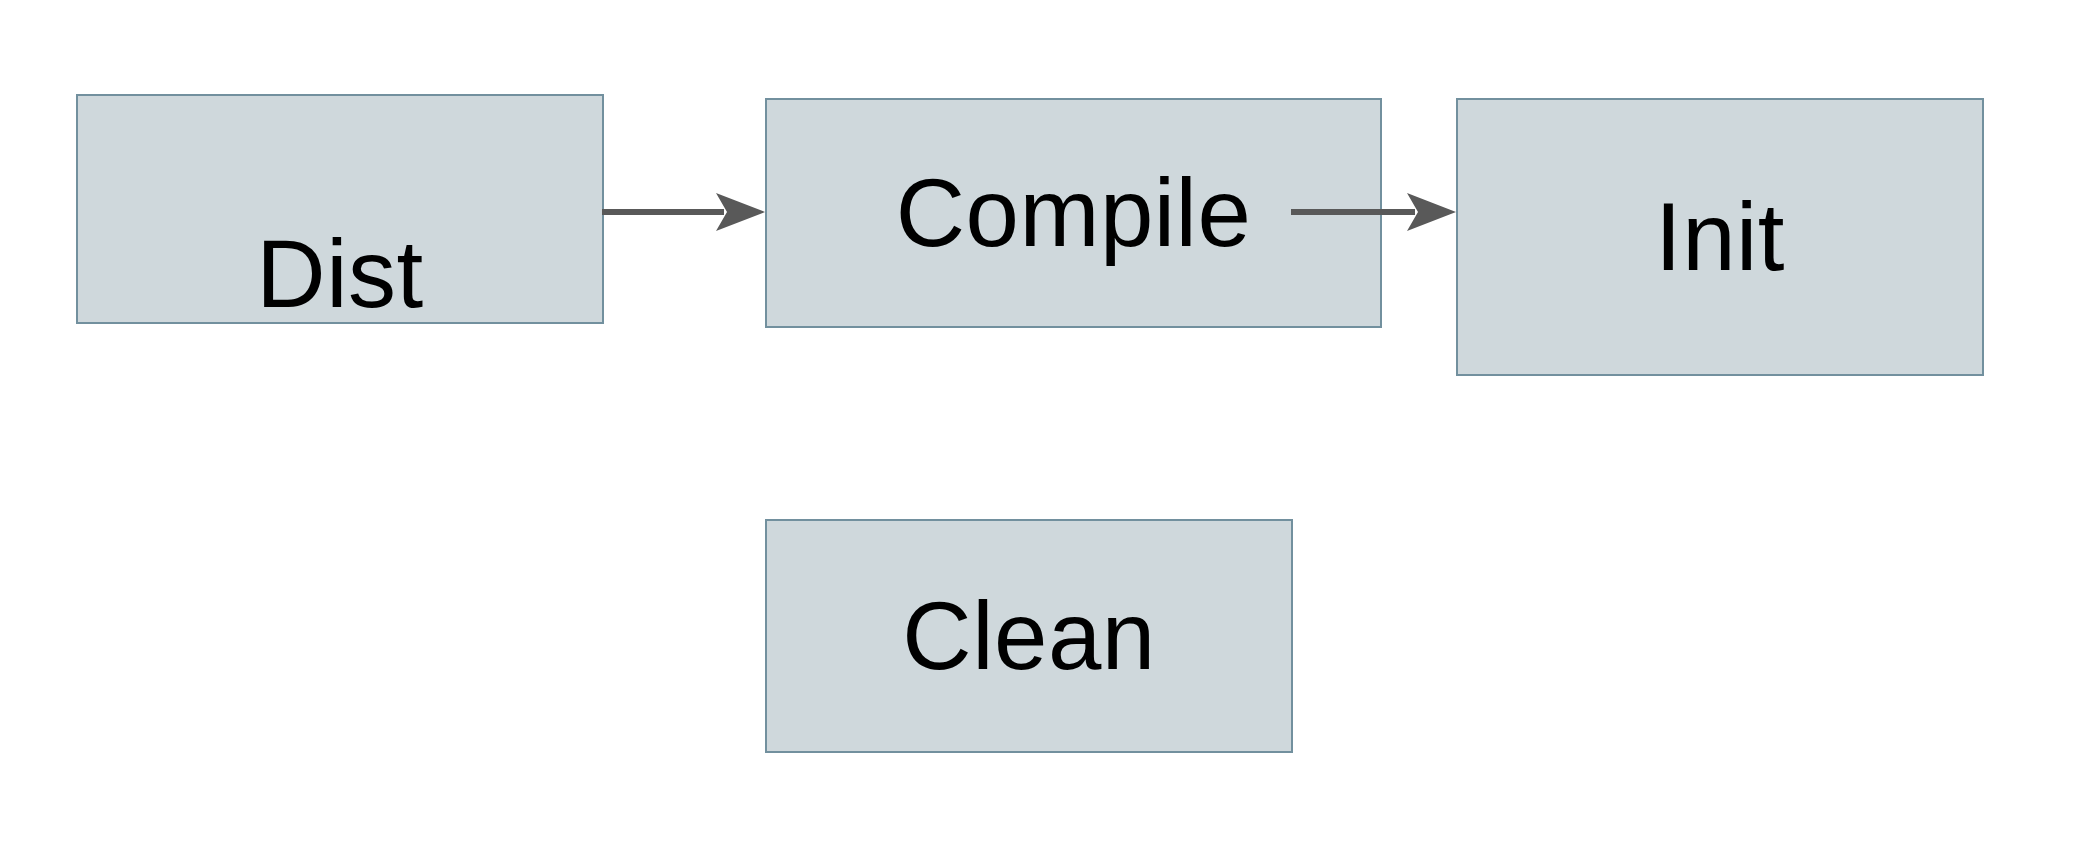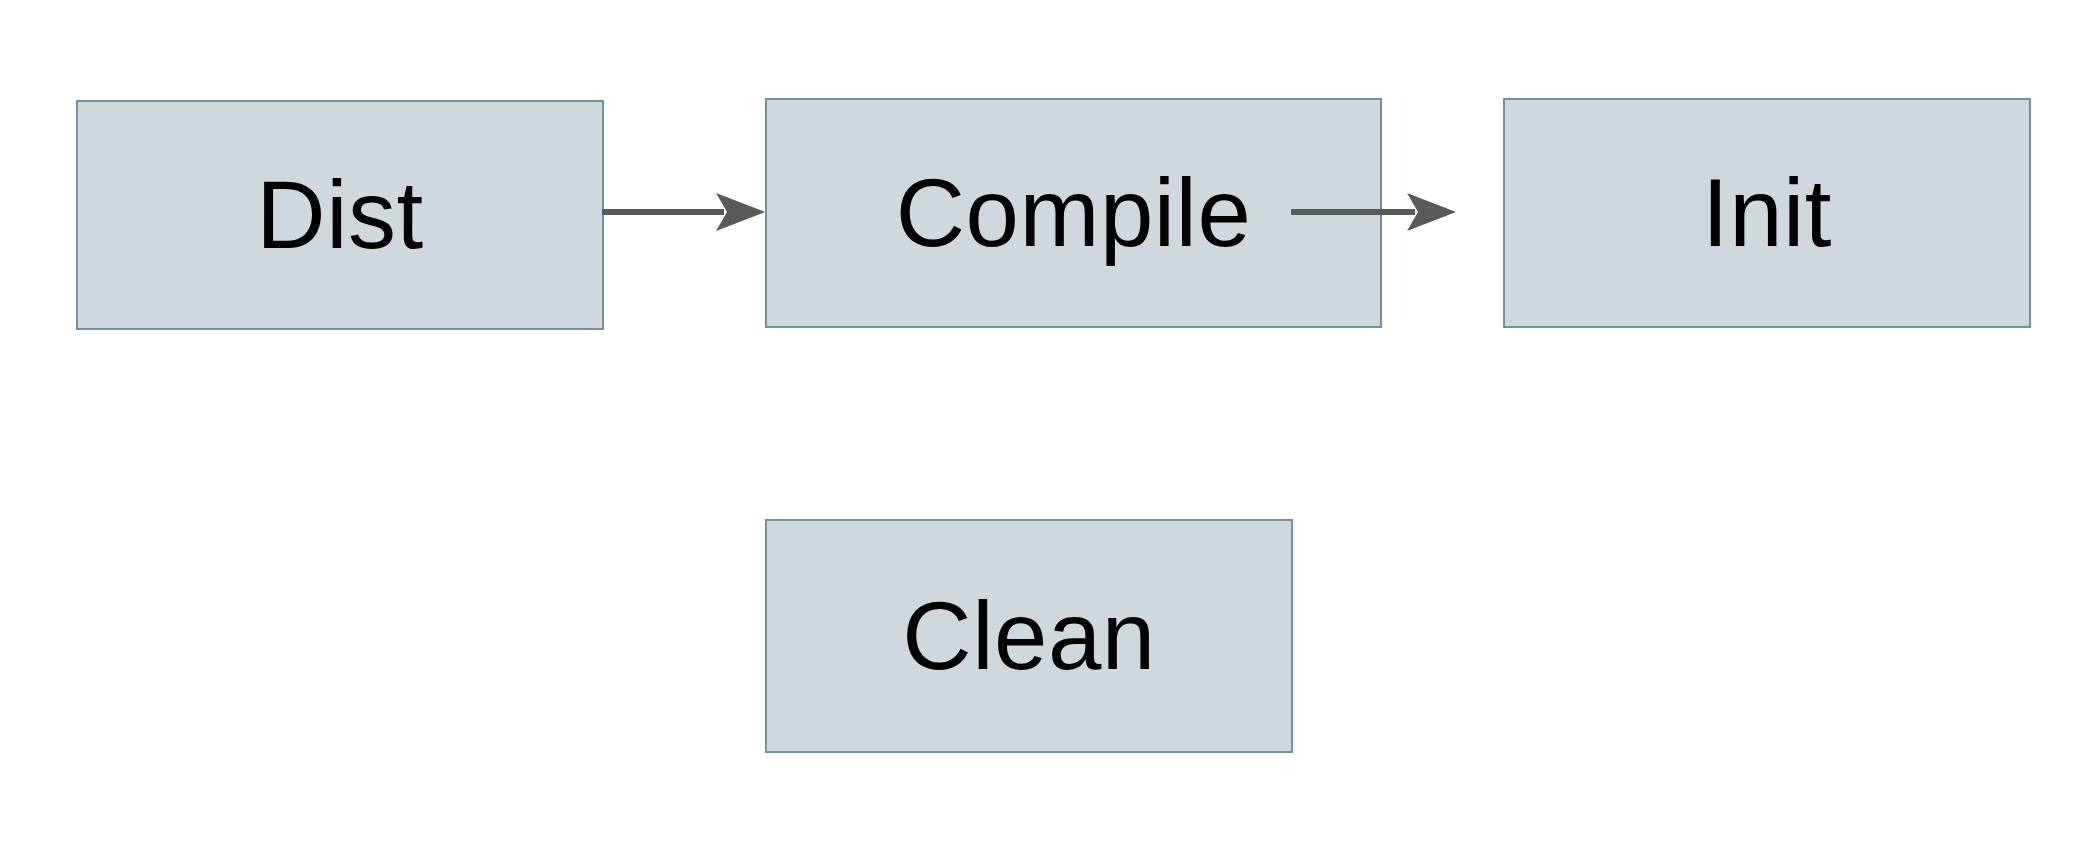--- a/index.html
+++ b/index.html
@@ -25,23 +25,23 @@
     justify-content: center;
   }
   .node-label {
     color: #000000;
     font-size: 96px;
     font-weight: 400;
     line-height: 1;
     letter-spacing: 0.5px;
     white-space: nowrap;
   }
-  .node-dist    { left: 76px;   top: 100px;  width: 528px; height: 230px; }
+  .node-dist    { left: 76px;   top: 94px;  width: 528px; height: 230px; align-items: flex-end; }
   .node-compile { left: 765px;  top: 98px;  width: 617px; height: 230px; }
-  .node-init    { left: 1456px; top: 98px;  width: 528px; height: 230px; margin-left: 47px; }
+  .node-init    { left: 1456px; top: 98px;  width: 528px; height: 278px; }
   .node-clean   { left: 765px;  top: 519px; width: 528px; height: 234px; }
   .arrow {
     position: absolute;
     display: block;
   }
   .arrow-1 { left: 602px;  top: 190px; }
   .arrow-2 { left: 1291px; top: 190px; }
 </style>
 </head>
 <body>

